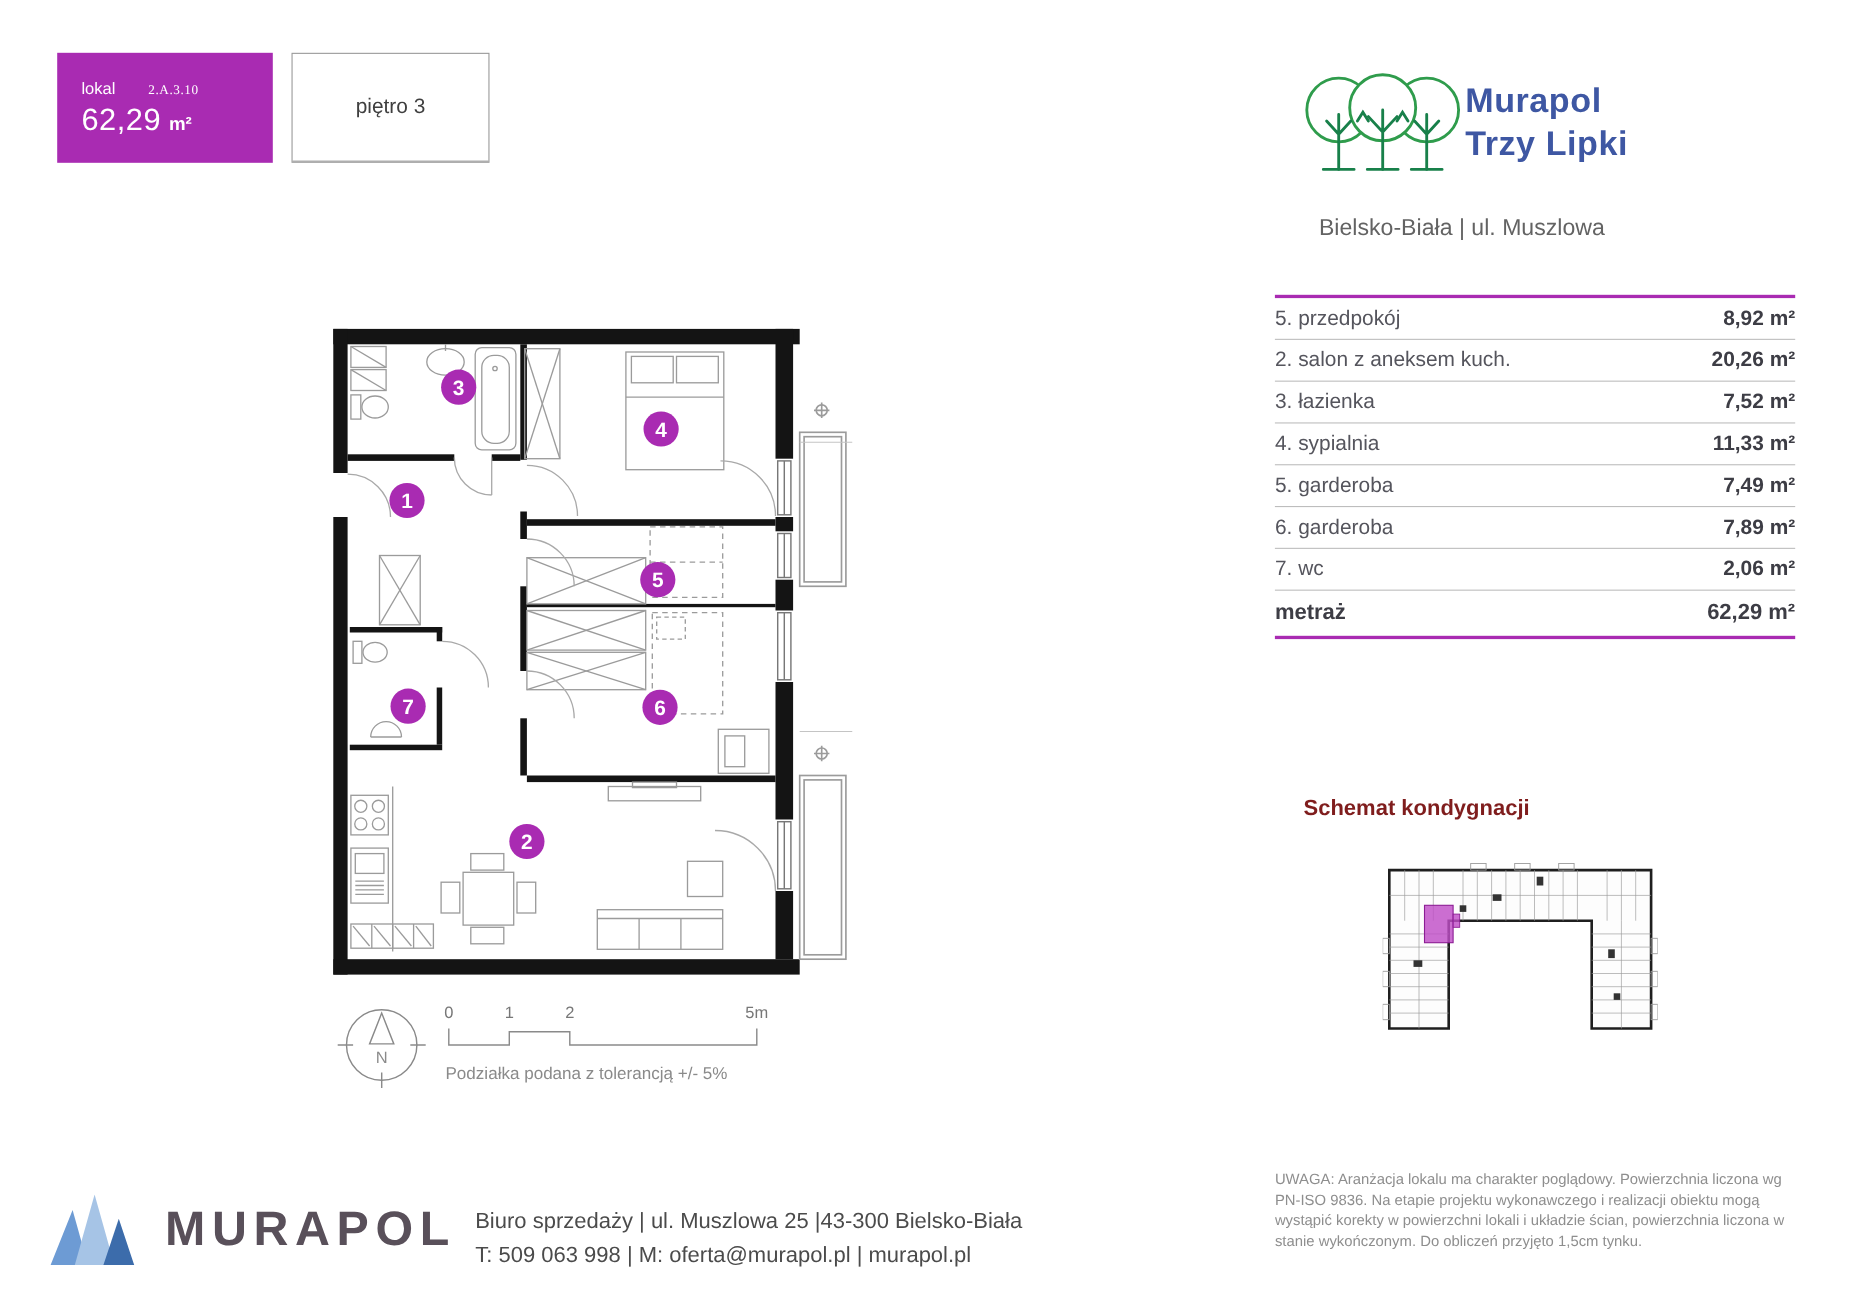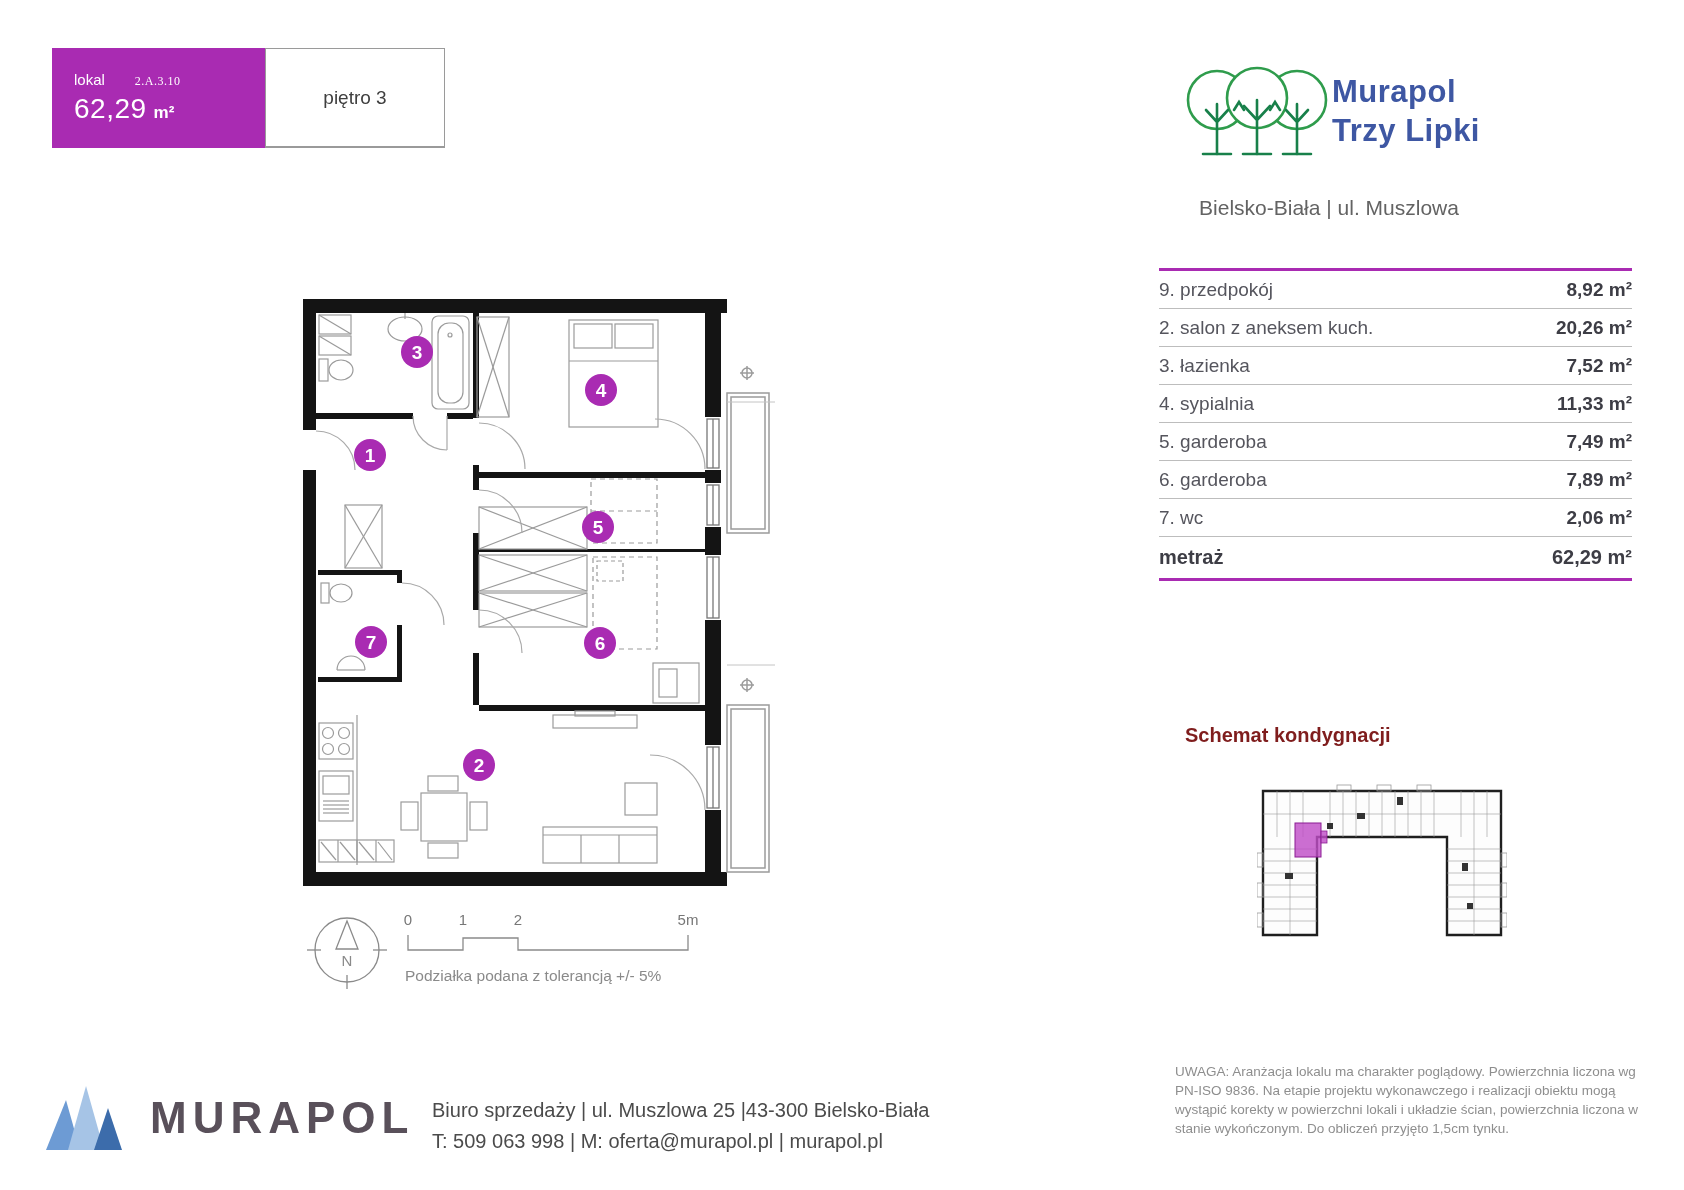--- a/index.html
+++ b/index.html
@@ -1,21 +1,21 @@
 <!DOCTYPE html>
 <html><head>
 <meta charset="utf-8">
 <style>
   html,body{margin:0;padding:0;background:#fff;}
   #canvas{position:relative;width:1684px;height:1190px;background:#fff;overflow:hidden;
           font-family:"Liberation Sans",sans-serif;color:#444;}
   .abs{position:absolute;}
 
   
-  .unit-box{left:52px;top:48px;width:213px;height:100px;background:#A92BB2;color:#fff;
+  .unit-box{left:52px;top:48px;width:196px;height:100px;background:#A92BB2;color:#fff;
             display:flex;flex-direction:column;justify-content:center;padding:0 0 0 22px;box-sizing:border-box;}
   .unit-row1{display:flex;align-items:baseline;font-size:15px;}
   .unit-row1 .lokal-no{font-size:12px;margin-left:30px;letter-spacing:.5px;font-family:Liberation Serif, serif;}
   .unit-row2{display:flex;align-items:baseline;margin-top:4px;}
   .unit-area{font-size:28px;font-weight:normal;letter-spacing:.5px;}
   .unit-area-unit{font-size:17px;font-weight:bold;margin-left:7px;}
   .fb-cells{left:265px;top:48px;width:180px;height:100px;border:1px solid #9a9a9a;box-sizing:border-box;
             display:flex;flex-direction:row;}
   .fb-cell{flex:1;display:flex;align-items:center;justify-content:center;font-size:19px;color:#3f3f3f;}
   .fb-cell.first{border-bottom:1px solid #9a9a9a;}
@@ -29,21 +29,21 @@
   .room-row{display:flex;justify-content:space-between;align-items:center;height:37px;
             border-bottom:1px solid #bdbdbd;font-size:19px;color:#55555d;}
   .room-row .val{font-weight:bold;color:#3d3d45;}
   .room-total{display:flex;justify-content:space-between;align-items:center;height:41px;
               border-bottom:3px solid #A92BB2;font-size:20px;font-weight:bold;color:#3d3d45;}
 
   
   .schem-title{left:1185px;top:724px;font-size:20px;font-weight:600;color:#7f1d1d;}
 
   
-  .disclaimer{left:1159px;top:1062px;width:474px;font-size:13.5px;line-height:1.42;color:#8e8e8e;margin-left:16px;}
+  .disclaimer{left:1159px;top:1062px;width:474px;font-size:13.5px;line-height:1.42;color:#8e8e8e;}
 
   
   .murapol-word{left:150px;top:1086px;height:64px;line-height:64px;font-size:44px;font-weight:bold;
                 color:#59505a;letter-spacing:6px;}
   .footer-contact{left:432px;top:1095px;font-size:20px;color:#4b4b4b;line-height:31px;}
 
   svg text{font-family:"Liberation Sans",sans-serif;}
 </style>
 </head>
 <body>
@@ -80,21 +80,21 @@
     </g>
   </svg>
   <div class="abs brand-name">
     <div>Murapol</div>
     <div>Trzy Lipki</div>
   </div>
   <div class="abs brand-loc">Bielsko-Biała | ul. Muszlowa</div>
 
   <div class="abs rooms">
     <div class="room-row">
-      <span>9. przedpokój</span>
+      <span>5. przedpokój</span>
       <span class="val">8,92 m²</span>
     </div>
     <div class="room-row">
       <span>2. salon z aneksem kuch.</span>
       <span class="val">20,26 m²</span>
     </div>
     <div class="room-row">
       <span>3. łazienka</span>
       <span class="val">7,52 m²</span>
     </div>

